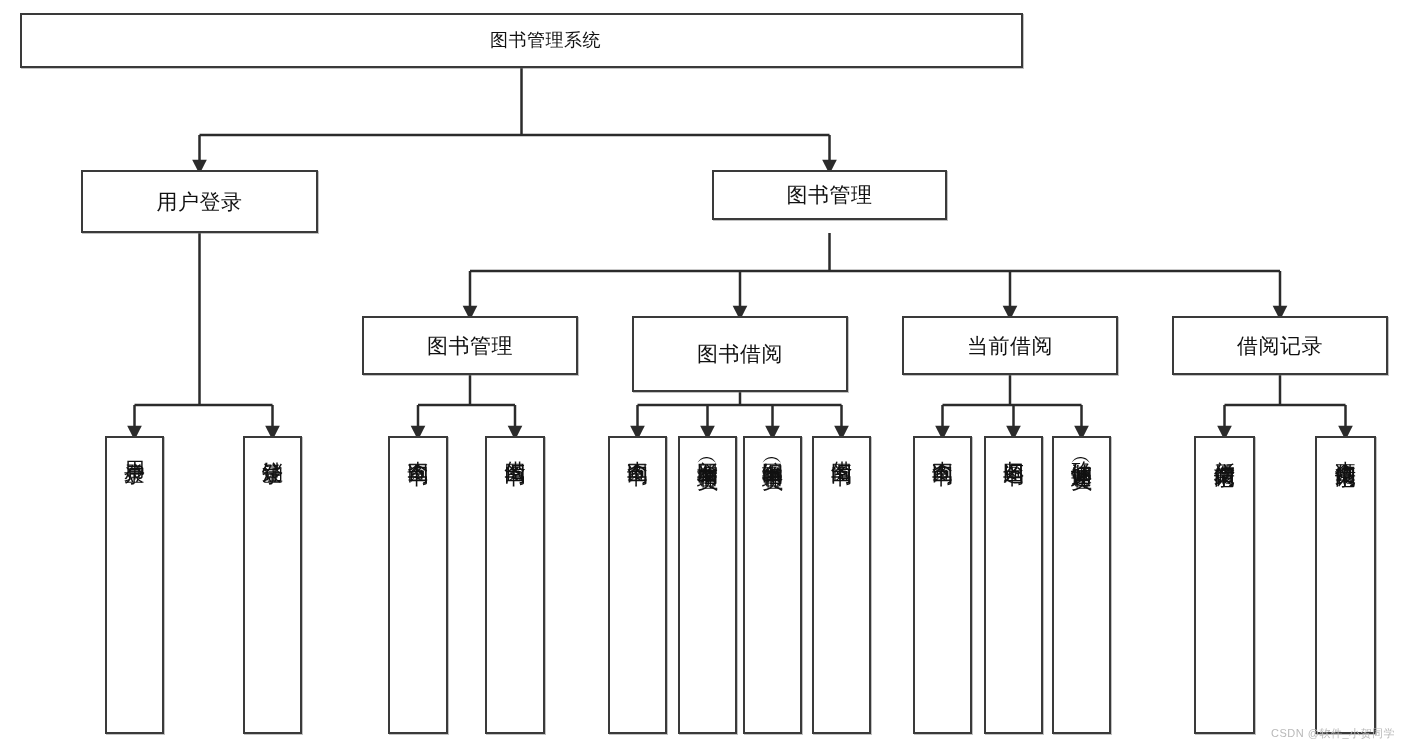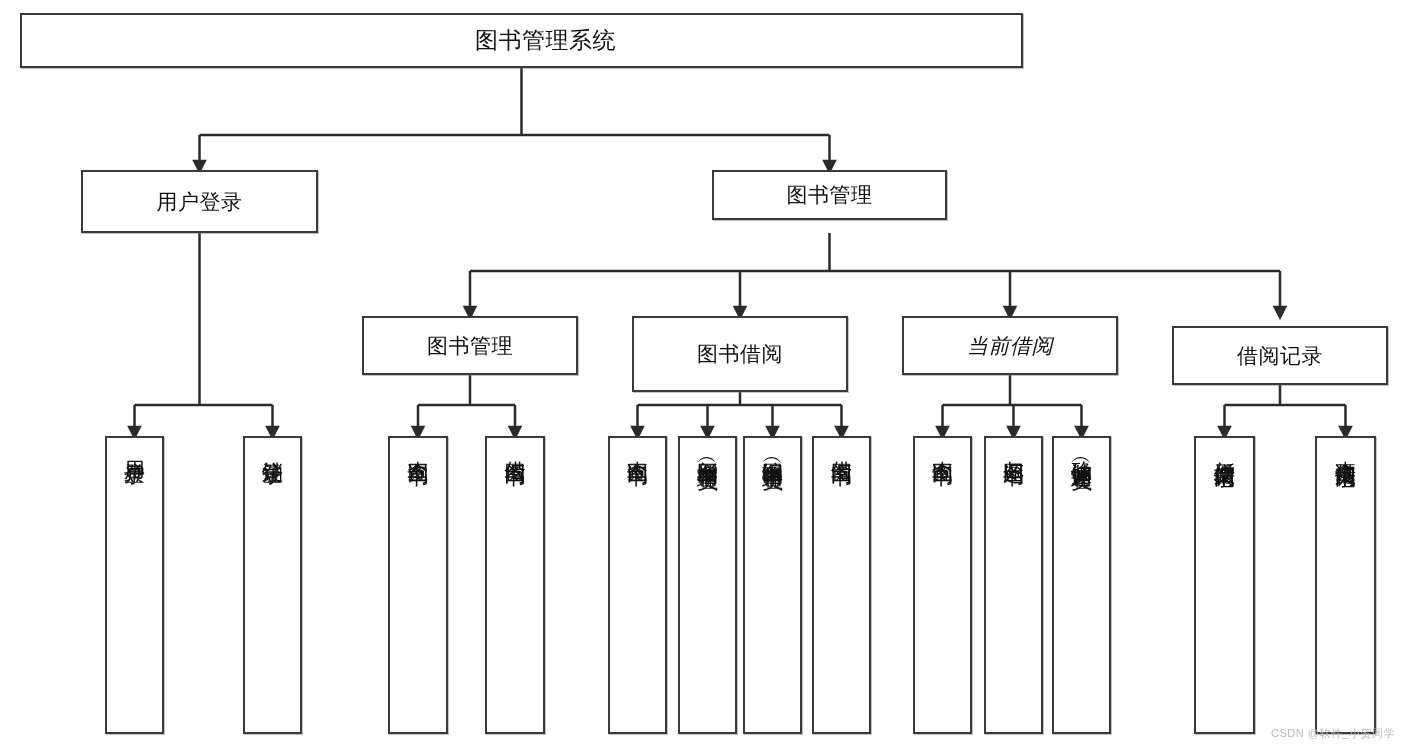--- a/index.html
+++ b/index.html
@@ -39,21 +39,21 @@
     box-shadow: 1px 1px 0 rgba(120,120,120,0.45);
   }
   .node-label {
     display: block;
     text-align: center;
     line-height: 1.22;
     letter-spacing: 0.5px;
   }
   
   .node.level-root {
-    font-size: 23px;
+    font-size: 18px;
     padding-left: 48px;
   }
   
   .node.level-2 {
     font-size: 21px;
   }
   
   .node.level-3 {
     font-size: 21px;
   }
@@ -139,24 +139,24 @@
       </div>
       <div class="node level-2" id="box-n-book-mgmt" style="left: 712px; top: 170px; width: 235px; height: 50px;">
         <span class="node-label">图书管理</span>
       </div>
       <div class="node level-3" id="box-n-new-book-rec" style="left: 362px; top: 316px; width: 216px; height: 59px;">
         <span class="node-label">图书管理</span>
       </div>
       <div class="node level-3" id="box-n-book-borrow" style="left: 632px; top: 316px; width: 216px; height: 76px;">
         <span class="node-label">图书借阅</span>
       </div>
-      <div class="node level-3" id="box-n-current-borrow" style="left: 902px; top: 316px; width: 216px; height: 59px; font-style: italic;">
+      <div class="node level-3" id="box-n-current-borrow" style="left: 902px; top: 316px; width: 216px; height: 59px;">
         <span class="node-label">当前借阅</span>
       </div>
-      <div class="node level-3" id="box-n-borrow-record" style="left: 1172px; top: 326px; width: 216px; height: 59px;">
+      <div class="node level-3" id="box-n-borrow-record" style="left: 1172px; top: 316px; width: 216px; height: 59px;">
         <span class="node-label">借阅记录</span>
       </div>
       <div class="node leaf" id="box-leaf-user-login" style="left: 105px; top: 436px; width: 59px; height: 298px;">
         <span class="node-label">用户登录</span>
       </div>
       <div class="node leaf" id="box-leaf-logout" style="left: 243px; top: 436px; width: 59px; height: 298px;">
         <span class="node-label">注销登录</span>
       </div>
       <div class="node leaf" id="box-leaf-rec-query-book" style="left: 388px; top: 436px; width: 60px; height: 298px;">
         <span class="node-label">查询图书</span>

